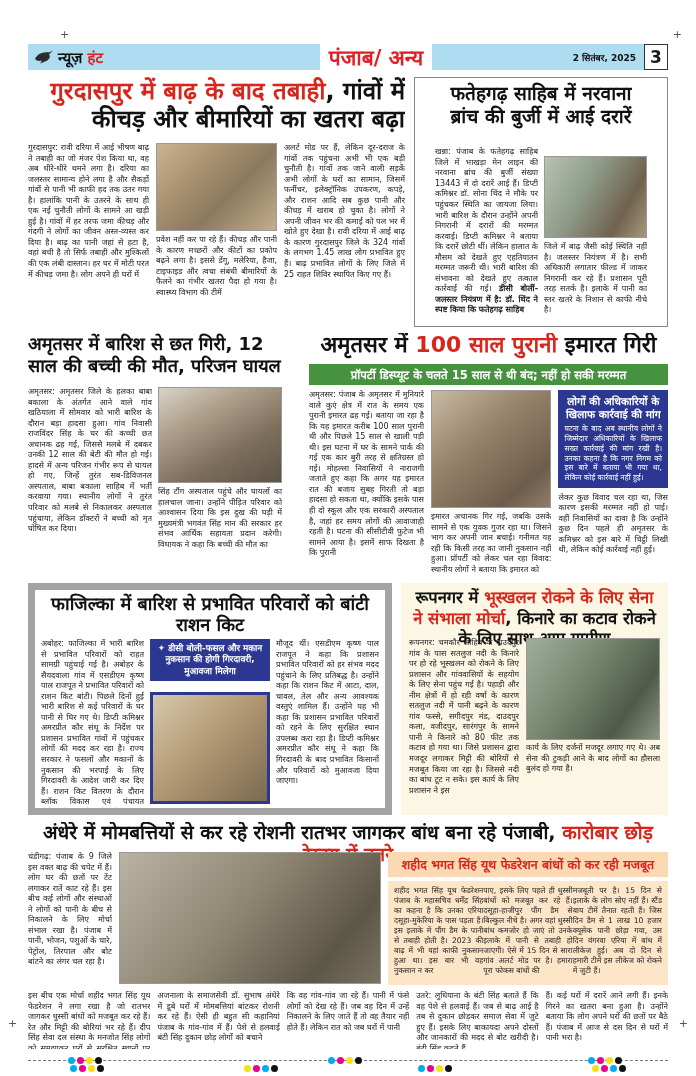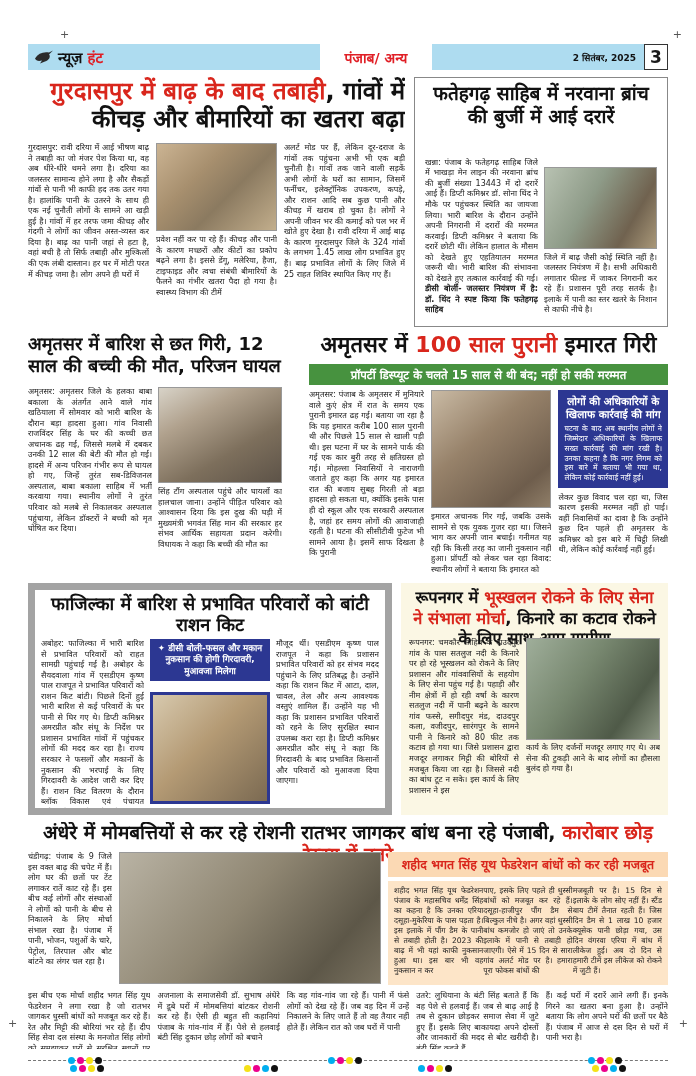--- a/index.html
+++ b/index.html
@@ -13,21 +13,21 @@
   .regplus { position:absolute; font-size:11px; color:#555; }
   .rp-tl{top:28px;left:60px;} .rp-tr{top:28px;right:14px;} .rp-bl{bottom:46px;left:8px;} .rp-br{bottom:46px;right:8px;}
 
   
   .masthead { display:flex; align-items:stretch; height:26px; }
   .mast-left { flex:0 0 292px; background:#aedcf0; display:flex; align-items:center; gap:4px; padding:0 6px; }
   .logo-bird { width:20px; height:16px; }
   .mast-title { font-size:15px; font-weight:bold; color:#111; }
   .mast-title .red { color:#e01f26; }
   .mast-center { flex:1; display:flex; align-items:center; justify-content:center;
-    font-size:14px; font-weight:bold; color:#e01f26; background:#fff; }
+    font-size:21px; font-weight:bold; color:#e01f26; background:#fff; }
   .mast-right { flex:0 0 212px; background:#aedcf0; display:flex; align-items:center;
     justify-content:flex-end; font-size:9px; font-weight:bold; padding-right:8px; color:#111; }
   .mast-pagenum { flex:0 0 24px; border:1.5px solid #333; display:flex; align-items:center;
     justify-content:center; font-size:17px; font-weight:bold; background:#fff; }
 
   
   .bodytxt { font-size:8px; line-height:1.32; text-align:justify; color:#222; overflow:hidden; }
   .photo { border:1px solid #999; }
   .ph1{background:linear-gradient(135deg,#cbb493 0%,#a78f6e 35%,#8b7a60 60%,#c2ae8c 100%);}
   .ph2{background:linear-gradient(120deg,#b8c2b2 0%,#8e9b88 40%,#70624f 75%,#a99879 100%);}
@@ -39,21 +39,21 @@
   .headline { font-weight:bold; color:#111; }
   .red { color:#d9261c; }
 
   .sec-top { display:flex; gap:9px; margin-top:7px; height:250px; }
   .gurdaspur { flex:1; overflow:hidden; }
   .gd-head { font-size:24px; line-height:1.17; text-align:right; height:62px; }
   .gd-body { display:flex; gap:7px; height:178px; margin-top:4px; }
   .gd-col { flex:1; }
   .gd-photo { height:88px; margin-bottom:4px; }
 
-  .fateh { flex:0 0 254px; border:1.5px solid #888; padding:4px 10px; overflow:hidden; }
+  .fateh { flex:0 0 254px; border:1.5px solid #888; padding:4px 20px; overflow:hidden; }
   .ft-head { font-size:19px; line-height:1.2; text-align:center; height:52px; }
   .ft-body { display:flex; gap:6px; height:178px; margin-top:4px;align-items:flex-end; }
   .ft-col { flex:1; }
   .ft-photo { height:82px; margin-bottom:4px; }
   .ft-bold { font-weight:bold; }
 
   .sec-two { display:flex; gap:27px; margin-top:6px; height:244px; }
   .amroof { flex:0 0 254px; overflow:hidden; }
   .ar-head { font-size:18px; line-height:1.2; height:50px; }
   .ar-body { display:flex; gap:6px; height:186px; margin-top:4px; }

